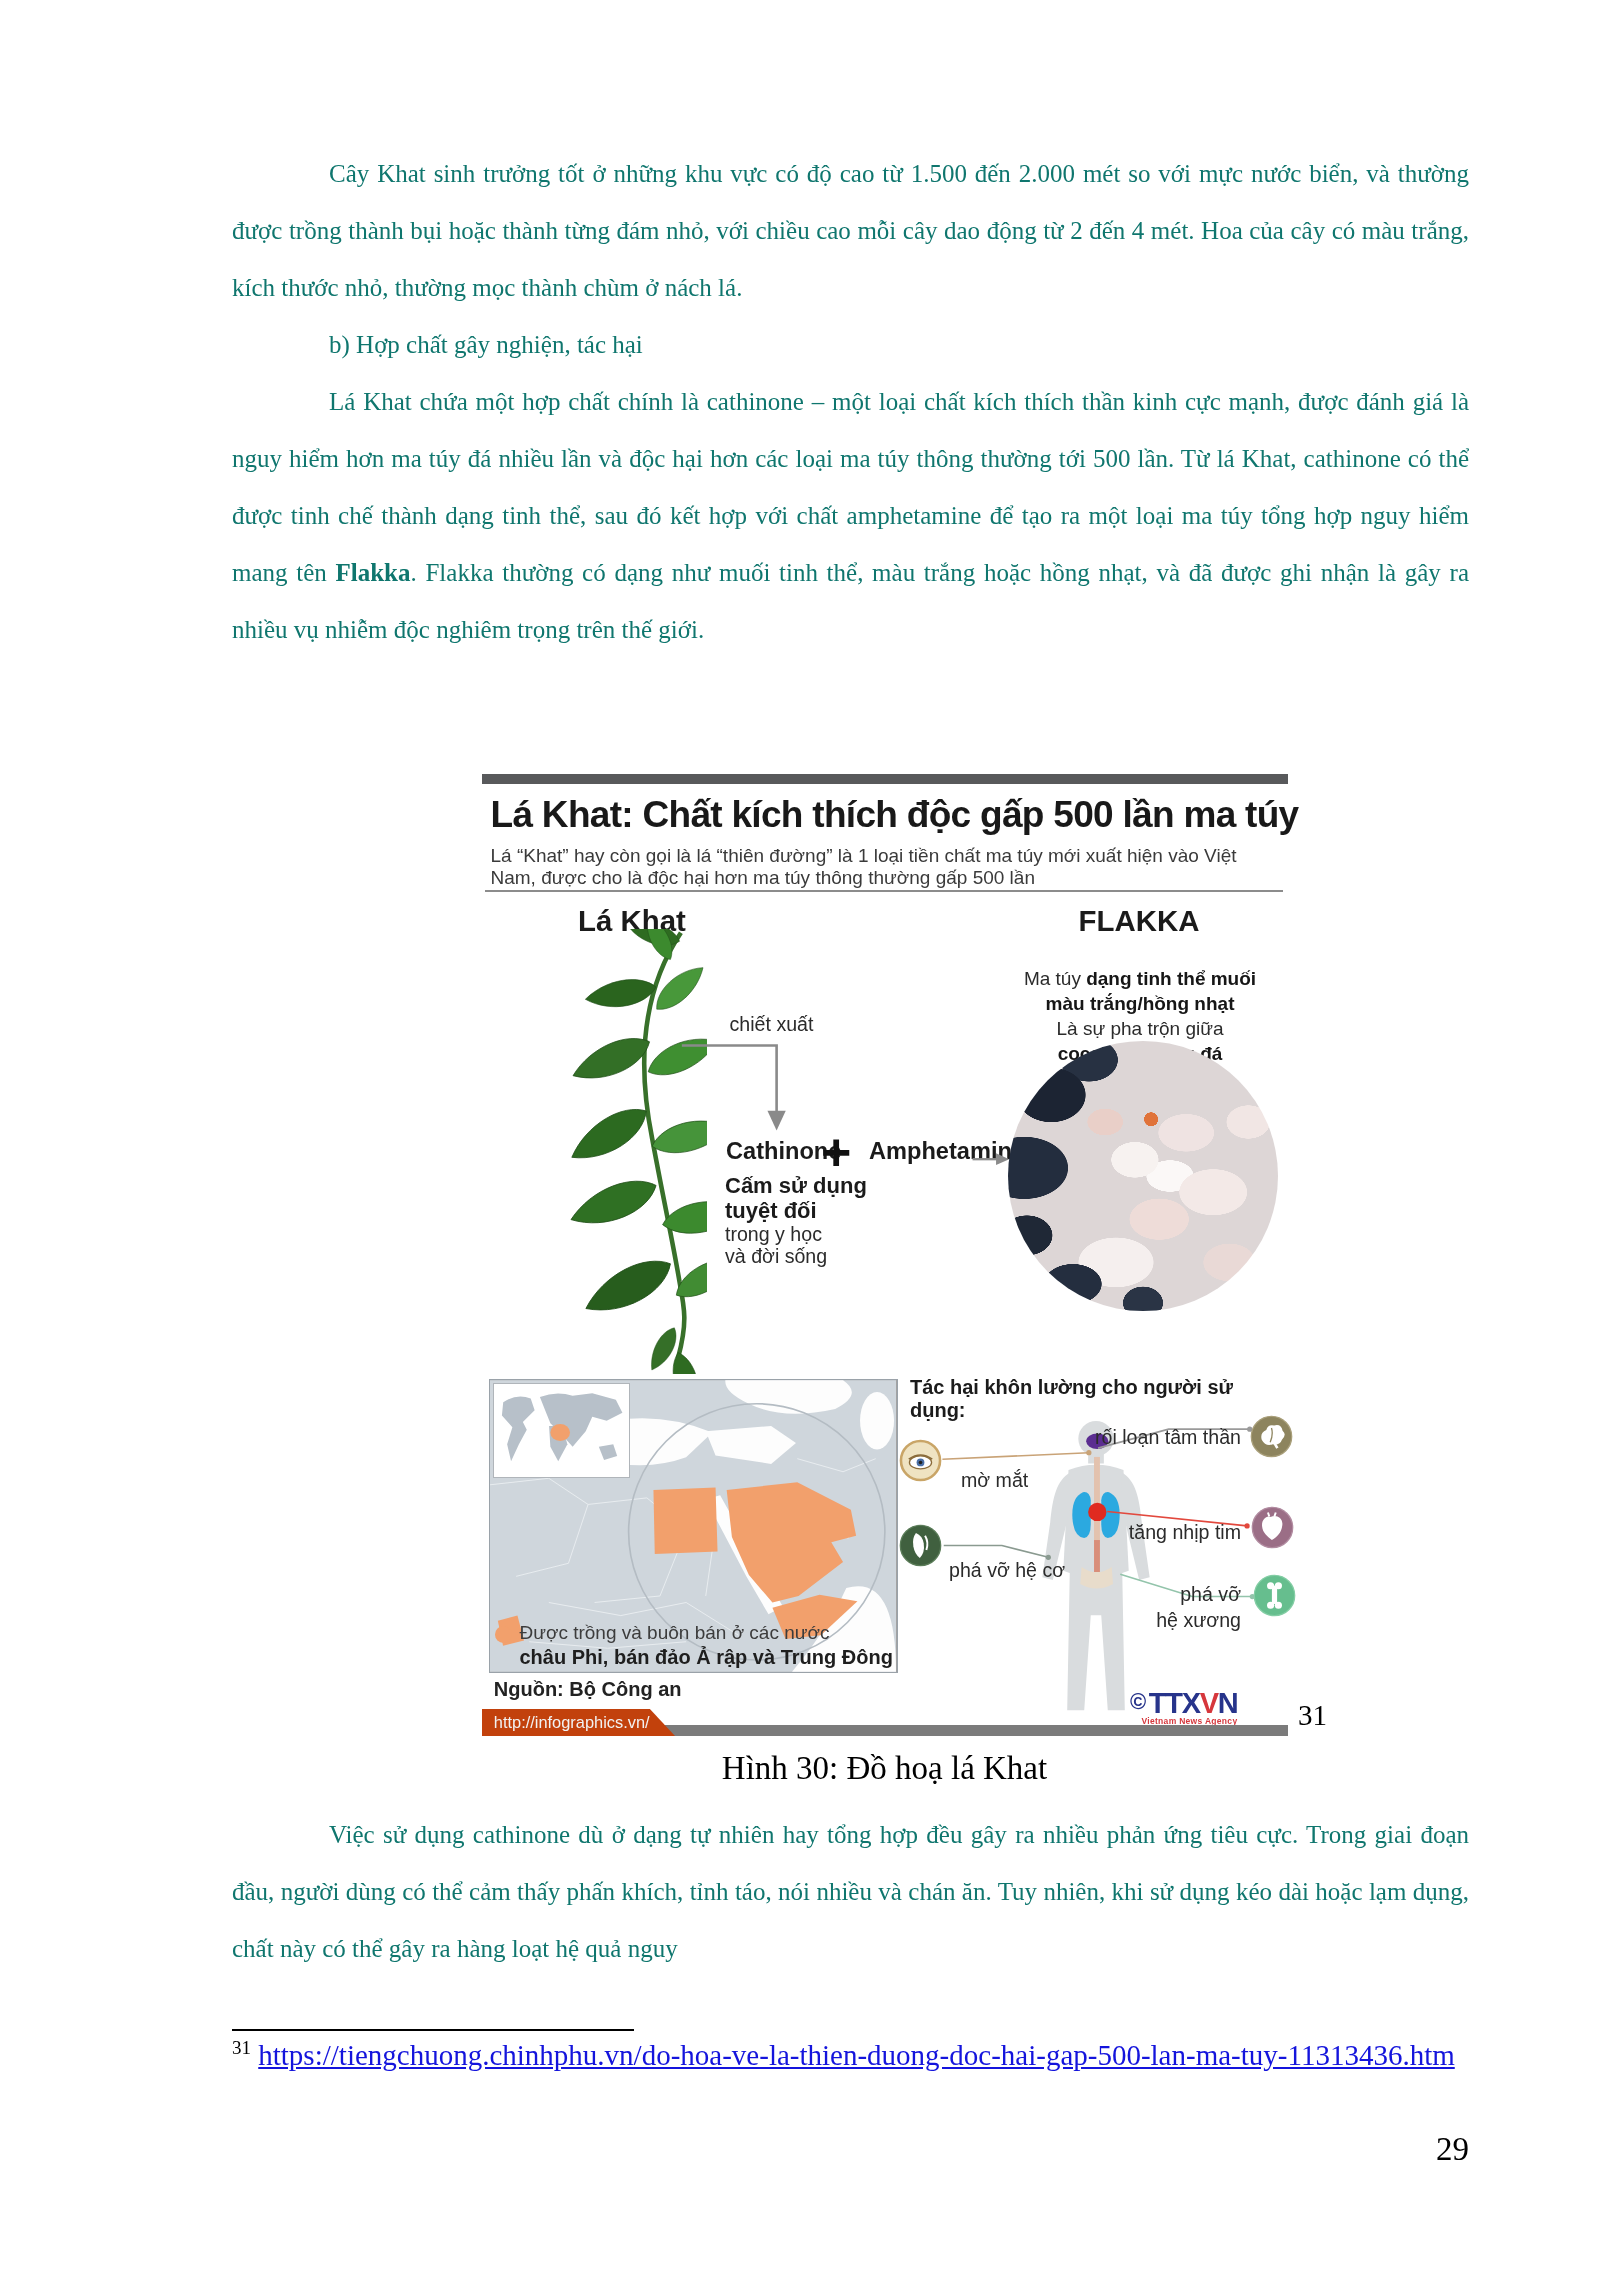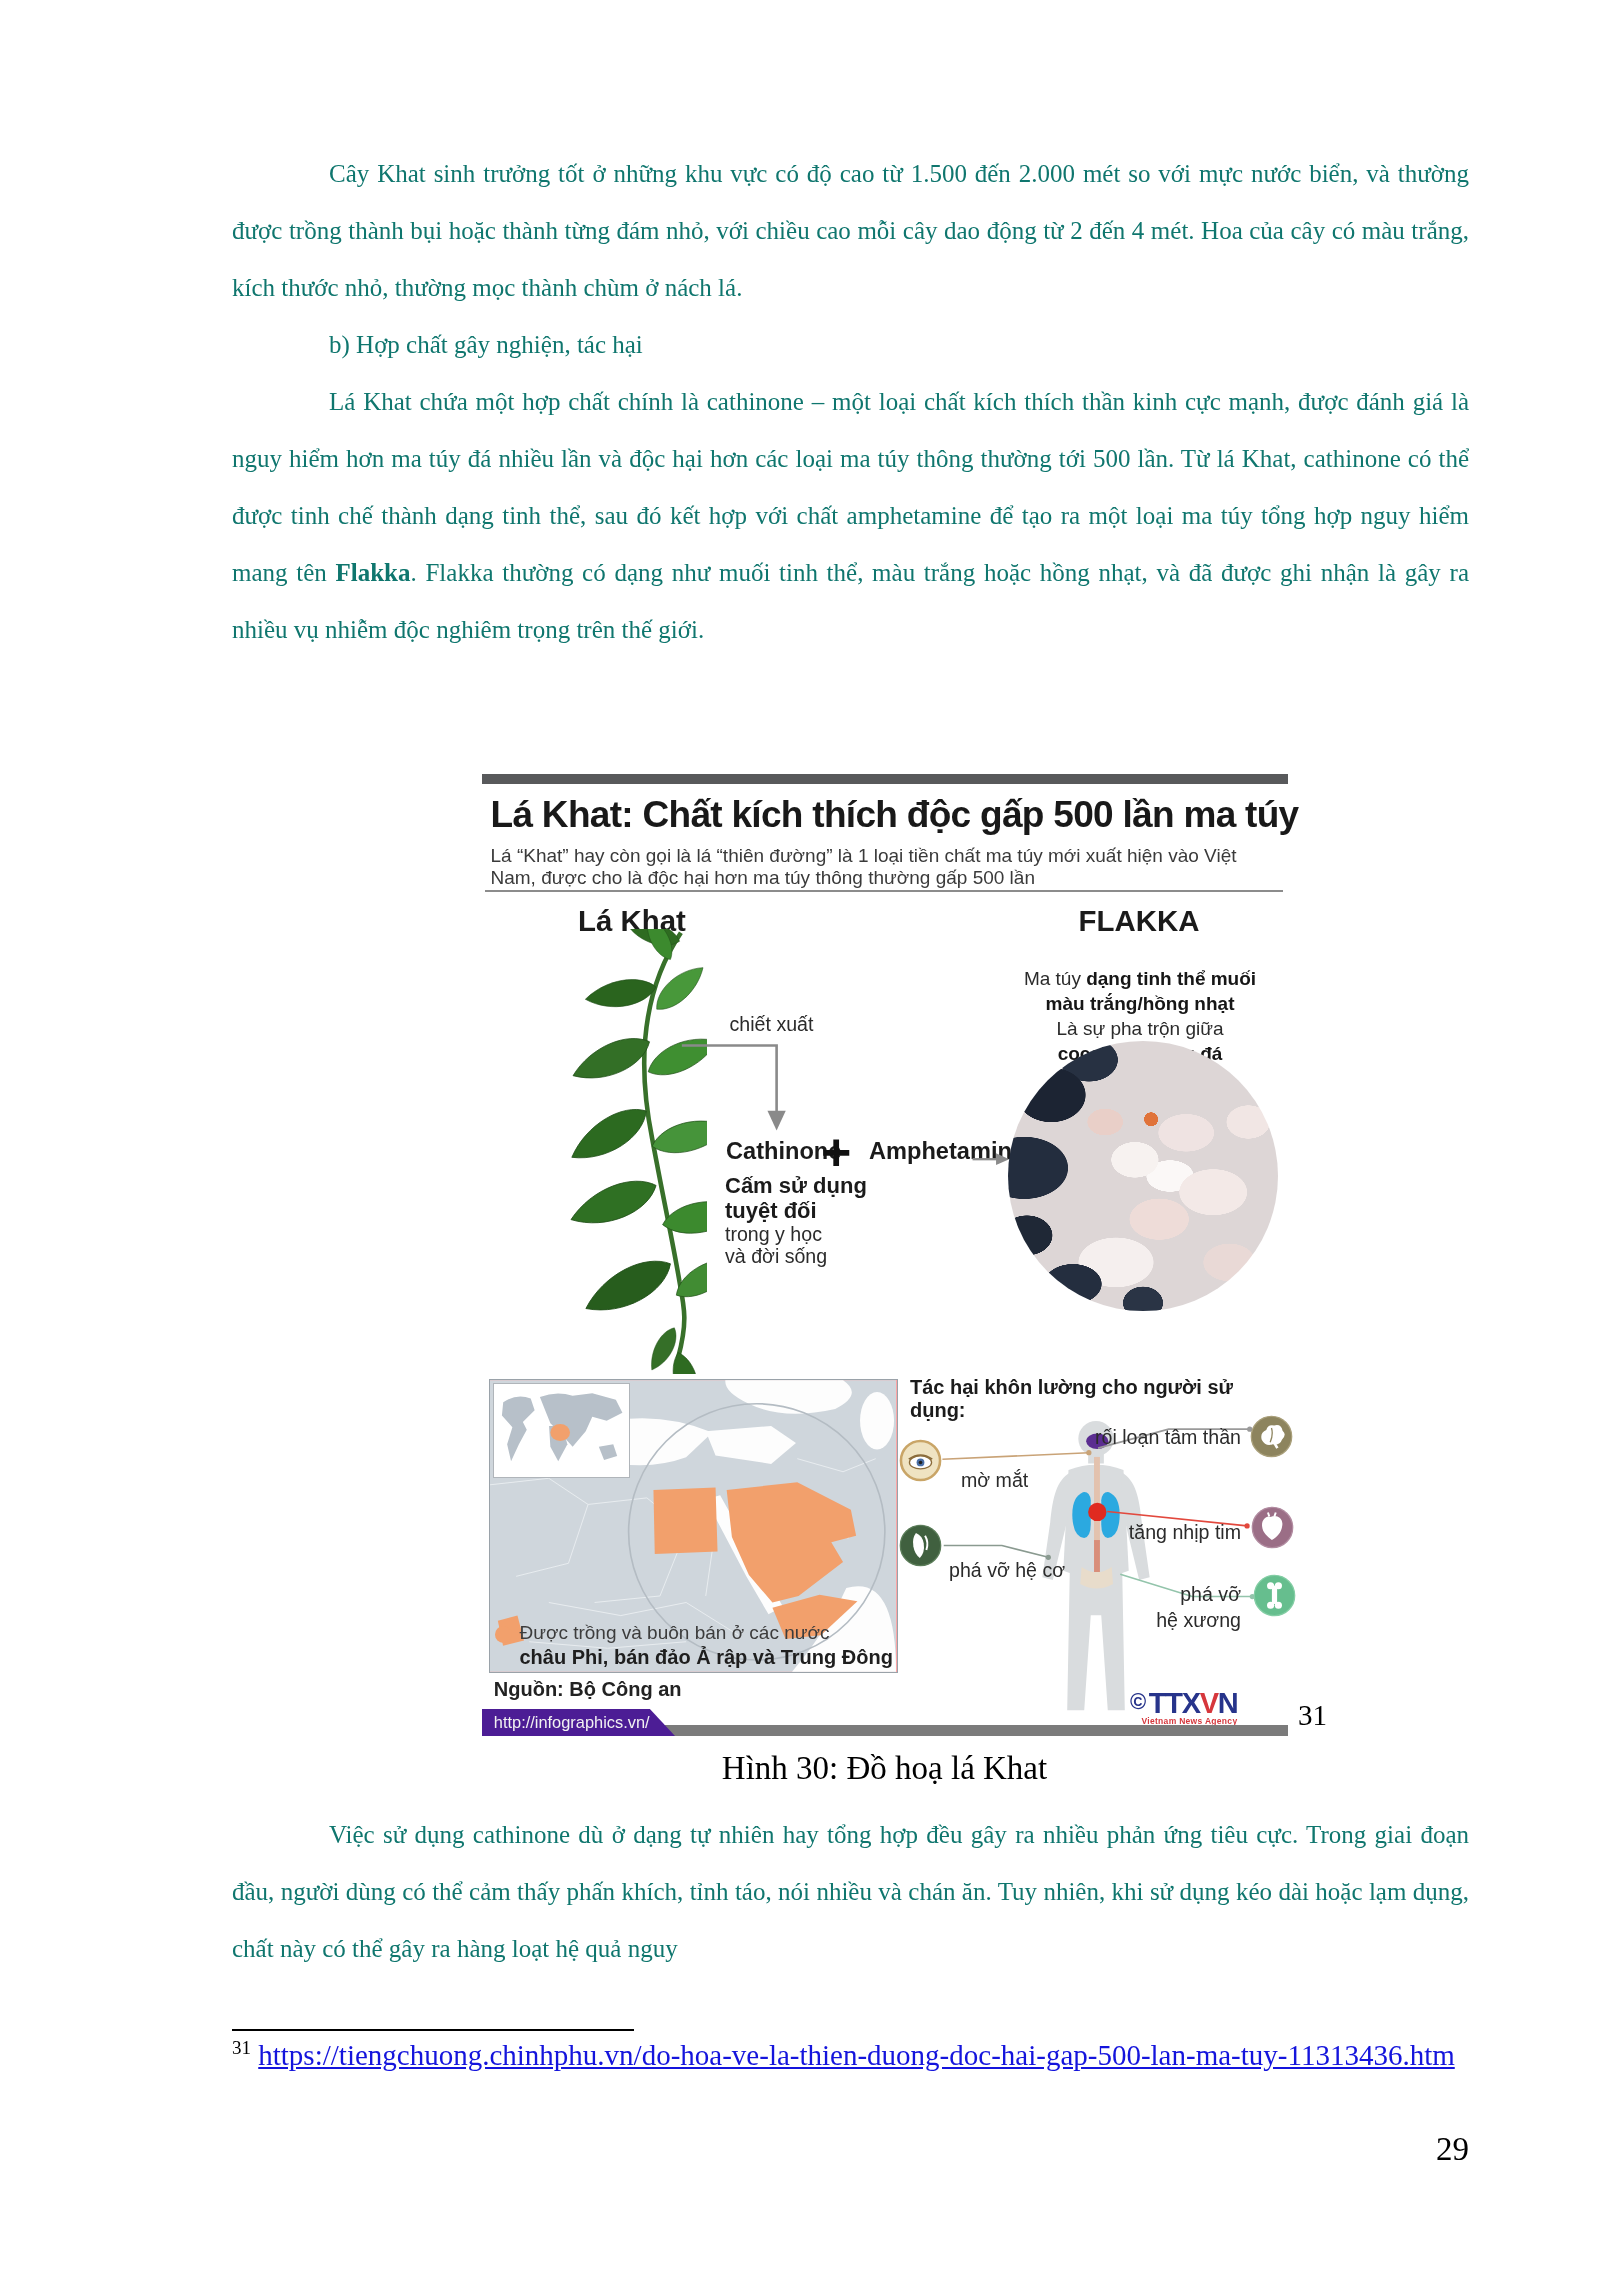--- a/index.html
+++ b/index.html
@@ -40,32 +40,32 @@
       radial-gradient(11.8px 11.8px at 53% 29%, #E0733A 0 58%, rgba(224,115,58,0) 60%),
       radial-gradient(39px 29.4px at 47% 44%, #f7f2f0 0 60%, rgba(247,242,240,0) 61%),
       radial-gradient(46px 31px at 66% 34%, #efe3e2 0 60%, rgba(239,227,226,0) 61%),
       radial-gradient(56px 38px at 76% 56%, #f3e9e7 0 60%, rgba(243,233,231,0) 61%),
       radial-gradient(49px 34px at 56% 66%, #eedcd8 0 60%, rgba(238,220,216,0) 61%),
       radial-gradient(62px 41px at 40% 82%, #f5efee 0 60%, rgba(245,239,238,0) 61%),
       radial-gradient(43px 31px at 82% 82%, #e9d9d6 0 60%, rgba(233,217,214,0) 61%),
       radial-gradient(36px 27.5px at 89% 30%, #f1e6e4 0 60%, rgba(241,230,228,0) 61%),
       radial-gradient(29.4px 22px at 36% 30%, #e9cfc8 0 60%, rgba(233,207,200,0) 61%),
       radial-gradient(39px 26px at 60% 50%, #fbf8f7 0 60%, rgba(251,248,247,0) 61%);}
-  .map-panel{background:#fca5a5;border:1.3px solid #9aa2a9;box-sizing:border-box;}
+  .map-panel{background:#a3a3a3;border:1.3px solid #9aa2a9;box-sizing:border-box;}
   .legend1{font-family:"Liberation Sans",sans-serif;font-size:19px;color:#3c3c3c;}
   .legend2{font-family:"Liberation Sans",sans-serif;font-size:20px;font-weight:700;color:#1e1e1e;}
   .nguon{font-family:"Liberation Sans",sans-serif;font-size:20px;font-weight:700;color:#222;}
   .harm-title{font-family:"Liberation Sans",sans-serif;font-size:20px;font-weight:700;color:#1b1b1b;}
   .harm-label{font-family:"Liberation Sans",sans-serif;font-size:19.6px;color:#2b2b2b;}
   .tt-blue{color:#27348B;}
   .tt-red{color:#D6373C;}
   .ttxvn{font-family:"Liberation Sans",sans-serif;font-weight:900;font-size:29px;letter-spacing:-1.3px;line-height:26px;}
   .ttxvn-sub{font-family:"Liberation Sans",sans-serif;font-weight:700;font-size:8.5px;color:#D6373C;letter-spacing:0.3px;}
   .ig-strip{background:#7b7b7b;}
-  .ig-tab{background:#4c1d95;clip-path:polygon(0 0,87% 0,100% 100%,0 100%);}
+  .ig-tab{background:#c2410c;clip-path:polygon(0 0,87% 0,100% 100%,0 100%);}
   .ig-url{font-family:"Liberation Sans",sans-serif;font-size:16.4px;color:#f2f2f2;}
 </style>
 </head>
 <body>
 
 <div class="abs bodytext" style="left:232px;top:145px;width:1237px;">
   <p>Cây Khat sinh trưởng tốt ở những khu vực có độ cao từ 1.500 đến 2.000 mét so với mực nước biển, và thường được trồng thành bụi hoặc thành từng đám nhỏ, với chiều cao mỗi cây dao động từ 2 đến 4 mét. Hoa của cây có màu trắng, kích thước nhỏ, thường mọc thành chùm ở nách lá.</p>
   <p class="noj">b) Hợp chất gây nghiện, tác hại</p>
   <p><span>Lá Khat chứa một hợp chất chính là cathinone – một loại chất kích thích thần kinh cực mạnh, được đánh giá là nguy hiểm hơn ma túy đá nhiều lần và độc hại hơn các loại ma túy thông thường tới 500 lần. Từ lá Khat, cathinone có thể được tinh chế thành dạng tinh thể, sau đó kết hợp với chất amphetamine để tạo ra một loại ma túy tổng hợp nguy hiểm mang tên </span><b>Flakka</b><span>. Flakka thường có dạng như muối tinh thể, màu trắng hoặc hồng nhạt, và đã được ghi nhận là gây ra nhiều vụ nhiễm độc nghiêm trọng trên thế giới.</span></p>
 </div>

